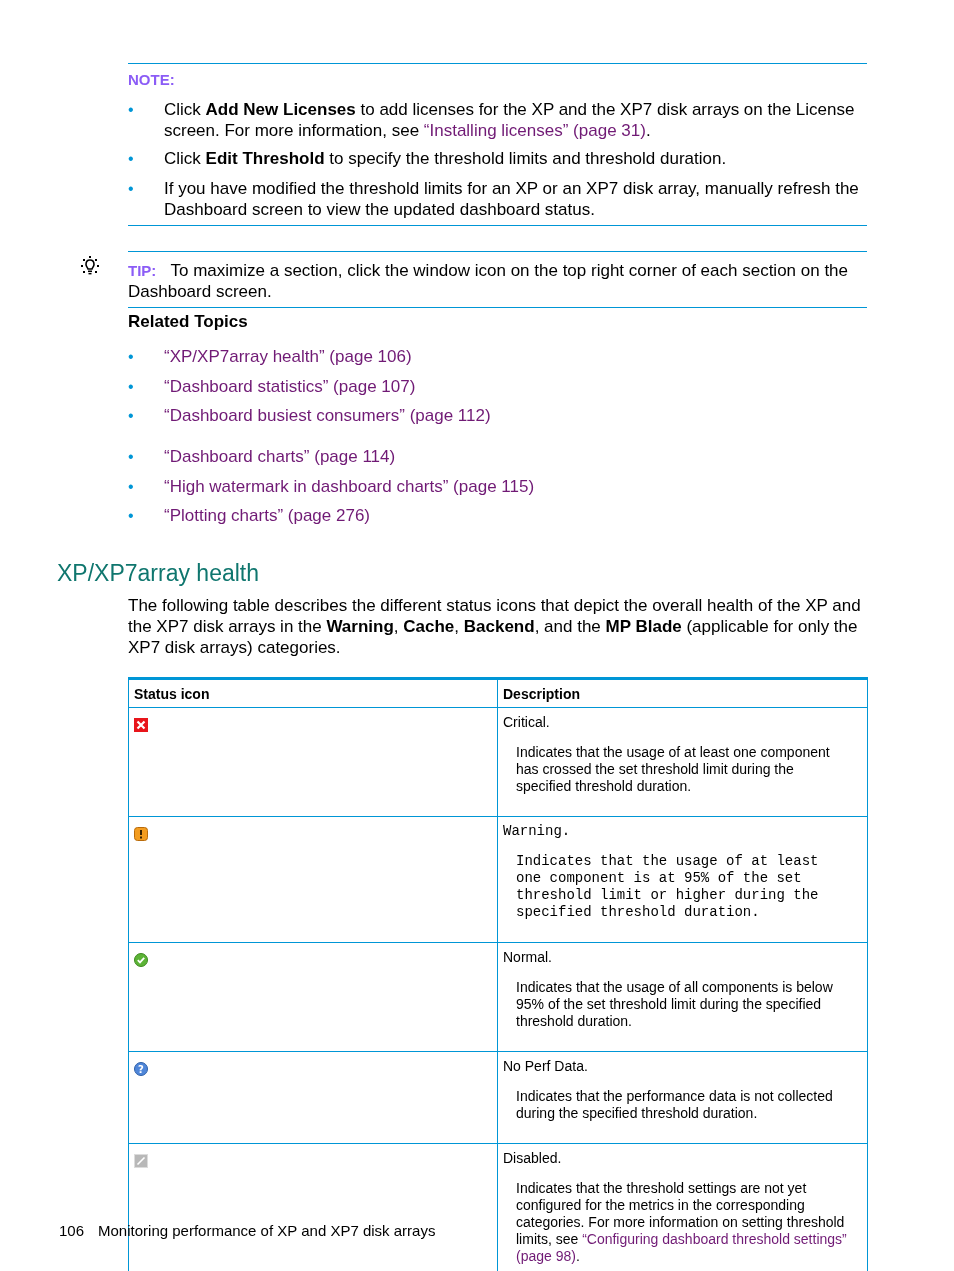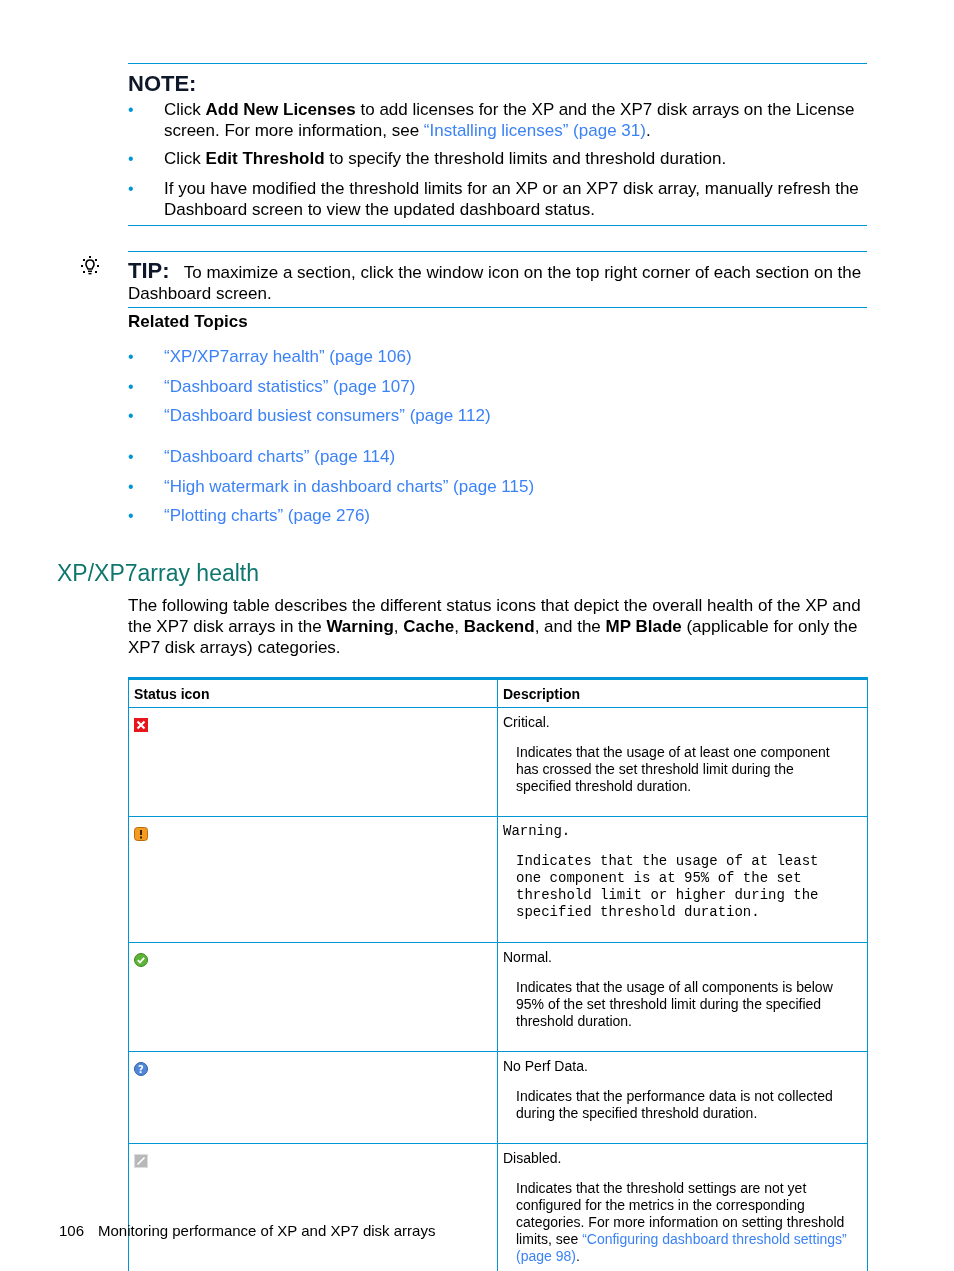--- a/index.html
+++ b/index.html
@@ -1,20 +1,20 @@
 <!DOCTYPE html>
 <html><head>
 <meta charset="utf-8">
 <style>
   html, body { margin: 0; padding: 0; background: #ffffff; }
   body { width: 954px; height: 1271px; position: relative; font-family: "Liberation Sans", sans-serif; color: #000; }
-  a, .link { color: #3b82f6; text-decoration: none; }
+  a, .link { color: #701a75; text-decoration: none; }
   .abs { position: absolute; }
   .rule { position: absolute; left: 128px; width: 739px; height: 1px; background: #0096d6; }
-  .label-blue { color: #0f172a; font-weight: bold; font-size: 22px; }
+  .label-blue { color: #8b5cf6; font-weight: bold; font-size: 15px; }
   .p { font-size: 17px; line-height: 21px; }
   .bullet-list { position: absolute; left: 128px; width: 740px; margin: 0; padding: 0; list-style: none; }
   .bullet-list li { position: relative; padding-left: 36px; font-size: 17px; line-height: 21px; }
   .bullet-list li::before { content: "\2022"; position: absolute; left: 0; top: 0; color: #0096d6; font-size: 16px; }
   .h2 { position: absolute; left: 57px; top: 560px; font-size: 23px; color: #0f766e; font-weight: normal; margin: 0; }
   table.status { position: absolute; left: 128px; top: 677px; width: 740px; border-collapse: collapse; font-size: 14px; }
   table.status th, table.status td { border: 1px solid #0096d6; vertical-align: top; text-align: left; padding: 4px 5px 8px 5px; }
   table.status thead tr { border-top: 3px solid #0096d6; }
   table.status th { font-weight: bold; font-size: 14px; padding: 6px 5px 5px 5px; }
   table.status th.c1, table.status td.c1 { width: 358px; }

